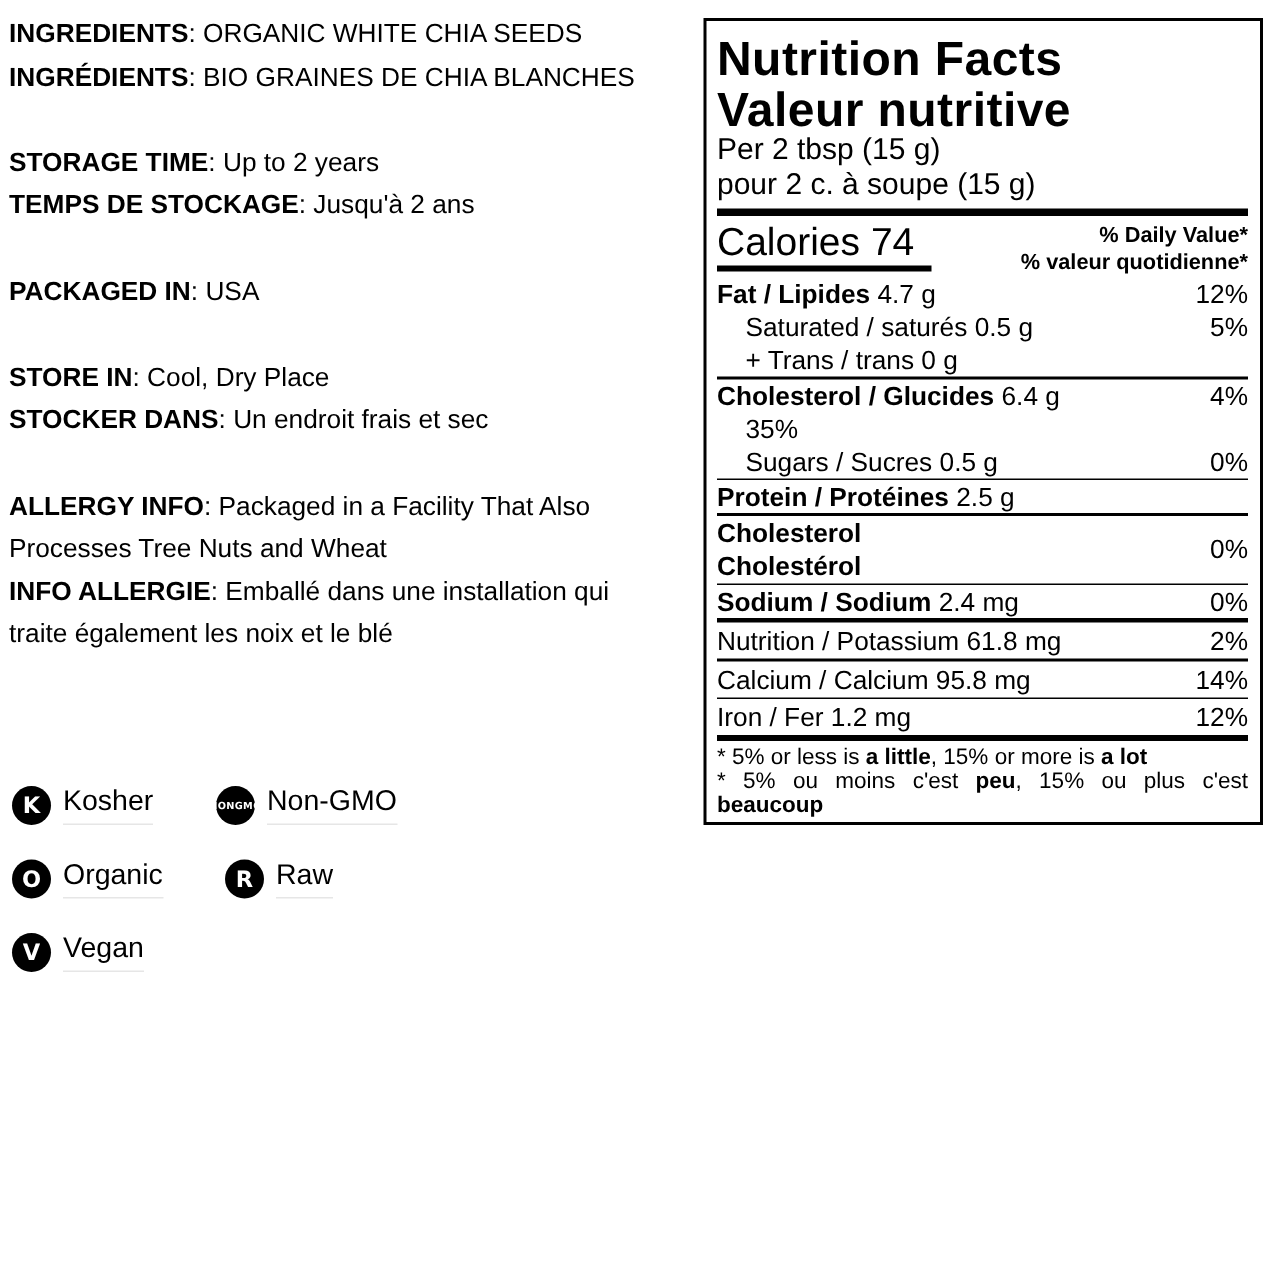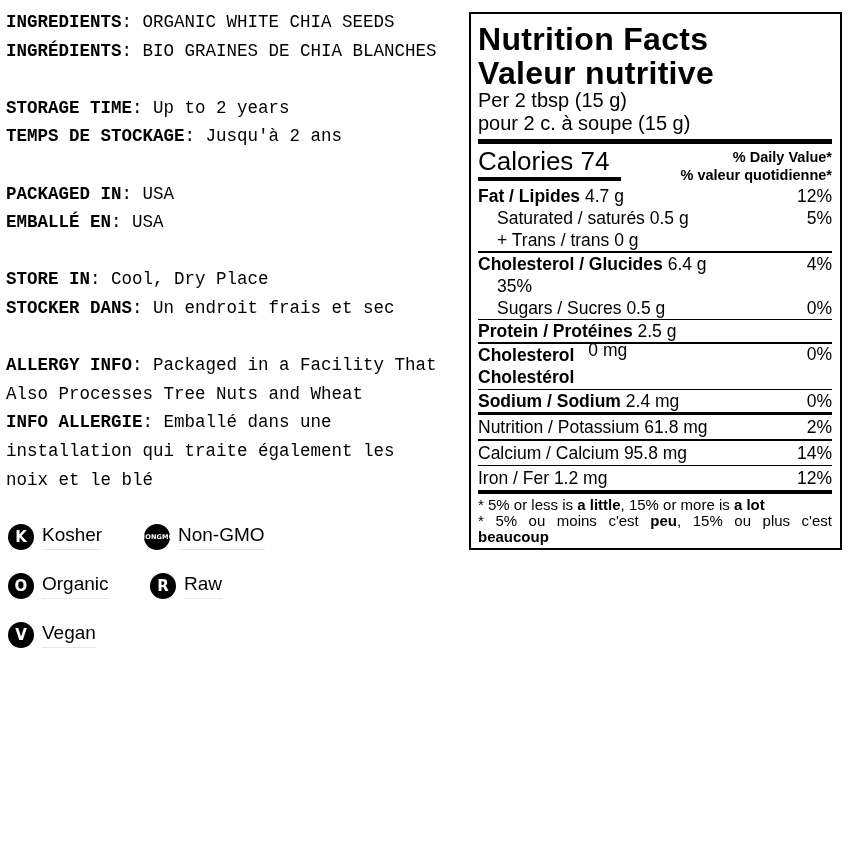--- a/index.html
+++ b/index.html
@@ -1,57 +1,56 @@
 <!DOCTYPE html>
 <html><head>
 <meta charset="utf-8">
 <style>
   html, body { margin:0; padding:0; background:#ffffff; }
   body { width:850px; height:847px; position:relative; overflow:hidden; font-family:"Liberation Sans", sans-serif; color:#000; }
-  .left { position:absolute; left:6px; top:8px; width:450px; font-size:17.5px; line-height:28.6px;font-family:Liberation Mono, monospace; }
+  .left { position:absolute; left:6px; top:8px; width:450px; font-size:17.5px; line-height:28.6px; }
   .left .blk { margin-bottom:28.6px; }
   .left b { font-weight:bold; }
   .badges { position:absolute; left:8px; top:520px; width:300px; height:150px; }
   .badge { position:absolute; display:flex; align-items:center; height:34px; }
   .badge .ic { width:26px; height:26px; border-radius:50%; background:#000; color:#fff; display:flex; align-items:center; justify-content:center; font-weight:bold; font-size:15px; font-family:"DejaVu Sans", sans-serif; margin-right:8px; }
   .badge .ic.small { font-size:6.5px; line-height:7px; text-align:center; letter-spacing:0.2px; }
   .badge .lbl { font-size:19px; border-bottom:1px solid #e6e6e6; padding-bottom:3px; line-height:22px; }
   .nf { position:absolute; left:469px; top:12px; width:373px; height:538px; border:2px solid #000; box-sizing:border-box; padding:0 8px 0 7px; }
   .nf .title { font-weight:900; font-size:32px; line-height:32px; letter-spacing:0.3px; margin-top:9px; }
   .nf .serv { font-size:20px; line-height:23px; }
   .thick { height:5px; background:#000; margin-top:4px; }
   .calrow { display:flex; justify-content:space-between; position:relative; height:41px; }
   .cal { font-size:26px; line-height:30px; margin-top:2px; }
   .calline { position:absolute; left:0; top:33px; width:143px; height:4px; background:#000; }
   .dv { text-align:right; font-weight:bold; font-size:14.5px; line-height:18px; margin-top:4px; }
   .row { display:flex; justify-content:space-between; font-size:17.5px; line-height:22px; }
   .row .n b { font-weight:700; }
   .sub { padding-left:19px; }
   .sep { height:1.5px; background:#000; }
   .sep2 { height:3px; background:#000; }
-  .chol { display:flex; justify-content:space-between; align-items:flex-start; height:45px; }
+  .chol { display:flex; justify-content:space-between; align-items:center; height:45px; }
   .chol .names { font-weight:900; font-size:17.5px; line-height:22px; }
   .chol .amt { font-size:17.5px; flex:1; padding-left:14px; margin-top:-4px; }
   .foot { font-size:15px; line-height:16px; margin-top:3px; text-align:justify; }
 </style>
 </head>
 <body>
 
 <div class="left">
   <div class="blk">
     <div><b>INGREDIENTS</b><span>: ORGANIC WHITE CHIA SEEDS</span></div>
     <div><b>INGRÉDIENTS</b><span>: BIO GRAINES DE CHIA BLANCHES</span></div>
   </div>
   <div class="blk">
     <div><b>STORAGE TIME</b><span>: Up to 2 years</span></div>
     <div><b>TEMPS DE STOCKAGE</b><span>: Jusqu'à 2 ans</span></div>
   </div>
   <div class="blk">
     <div><b>PACKAGED IN</b><span>: USA</span></div>
-    <div><b>EMBALLÉ EN</b><span>: USA</span></div>
   </div>
   <div class="blk">
     <div><b>STORE IN</b><span>: Cool, Dry Place</span></div>
     <div><b>STOCKER DANS</b><span>: Un endroit frais et sec</span></div>
   </div>
   <div class="blk" style="width:440px;">
     <div><b>ALLERGY INFO</b><span>: Packaged in a Facility That Also Processes Tree Nuts and Wheat</span></div>
     <div><b>INFO ALLERGIE</b><span>: Emballé dans une installation qui traite également les noix et le blé</span></div>
   </div>
 </div>
@@ -124,21 +123,20 @@
   <div class="row">
       <span class="n"><b>Protein / Protéines</b> <span>2.5 g</span></span>
       <span></span>
     </div>
   <div class="sep"></div>
   <div class="chol">
     <div class="names">
         <div>Cholesterol</div>
         <div>Cholestérol</div>
       </div>
-    <div class="amt">0 mg</div>
     <div style="font-size:17.5px;">0%</div>
   </div>
   <div class="sep"></div>
   <div class="row">
       <span class="n"><b>Sodium / Sodium</b> <span>2.4 mg</span></span>
       <span>0%</span>
     </div>
   <div class="sep2"></div>
   <div class="row" style="line-height:24px;">
       <span><span>Nutrition / Potassium</span> <span>61.8 mg</span></span>

